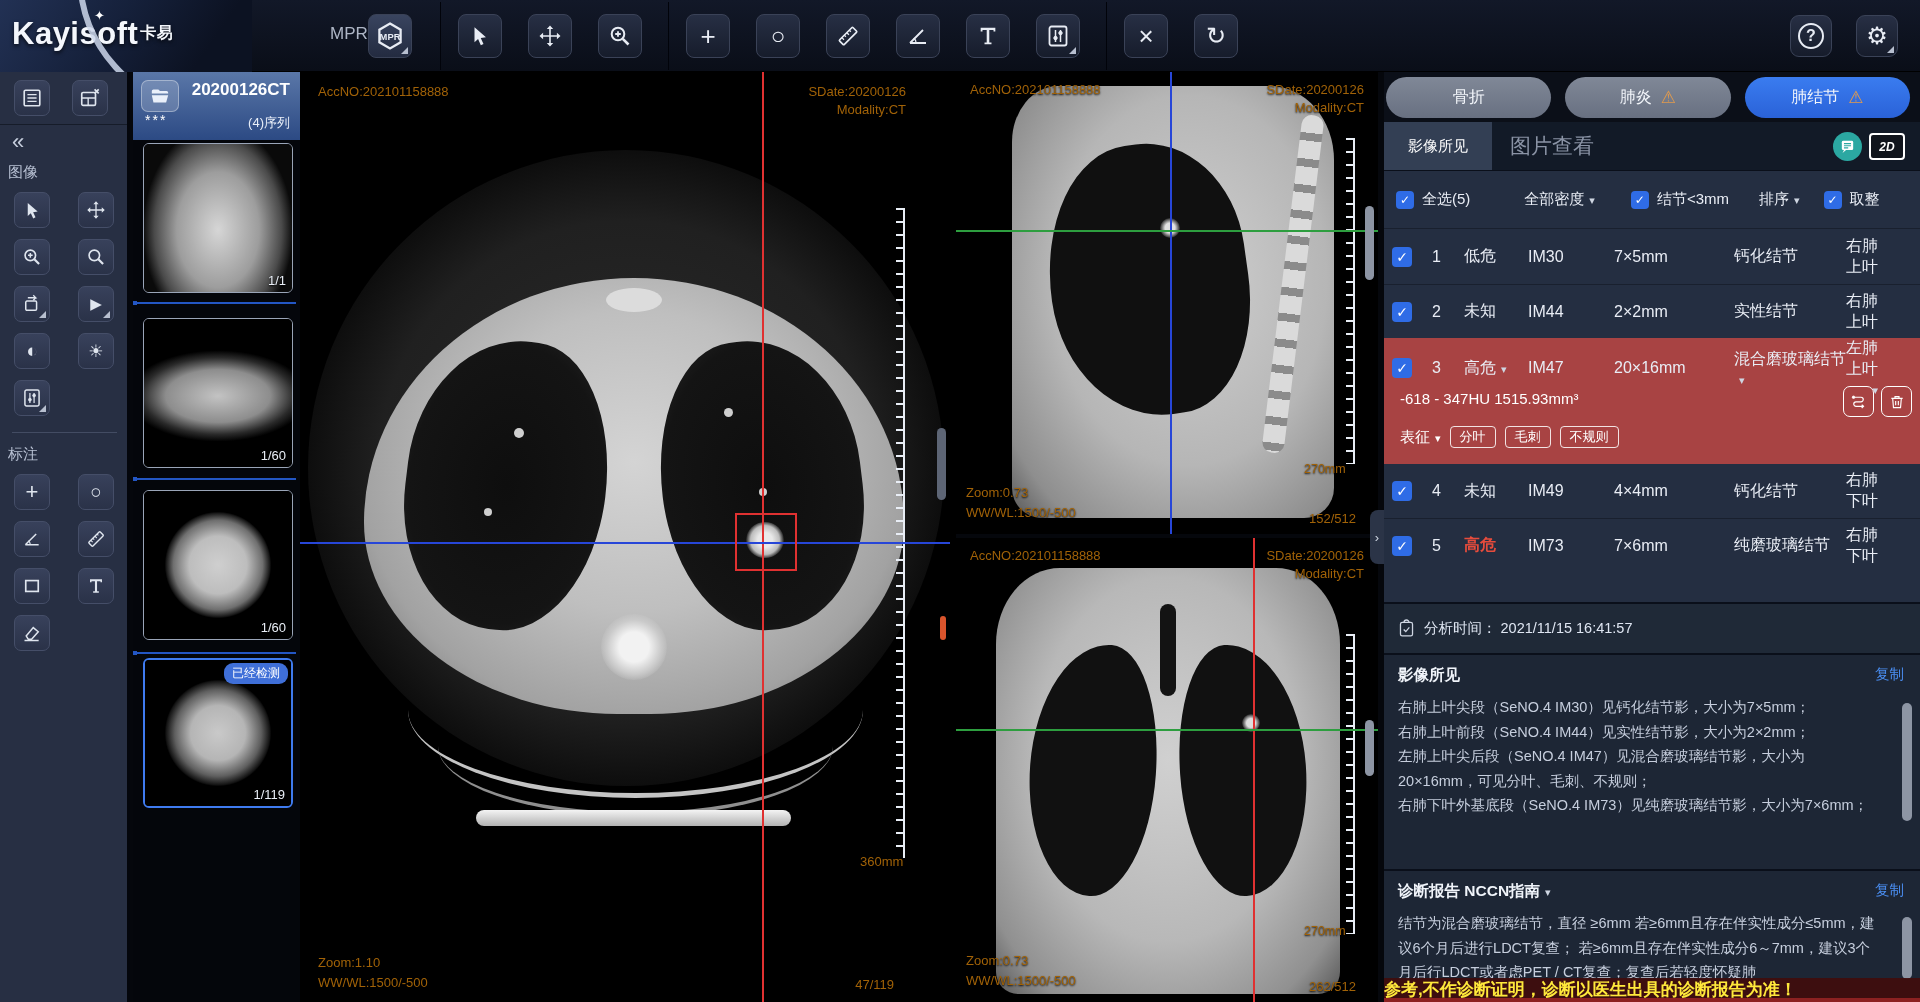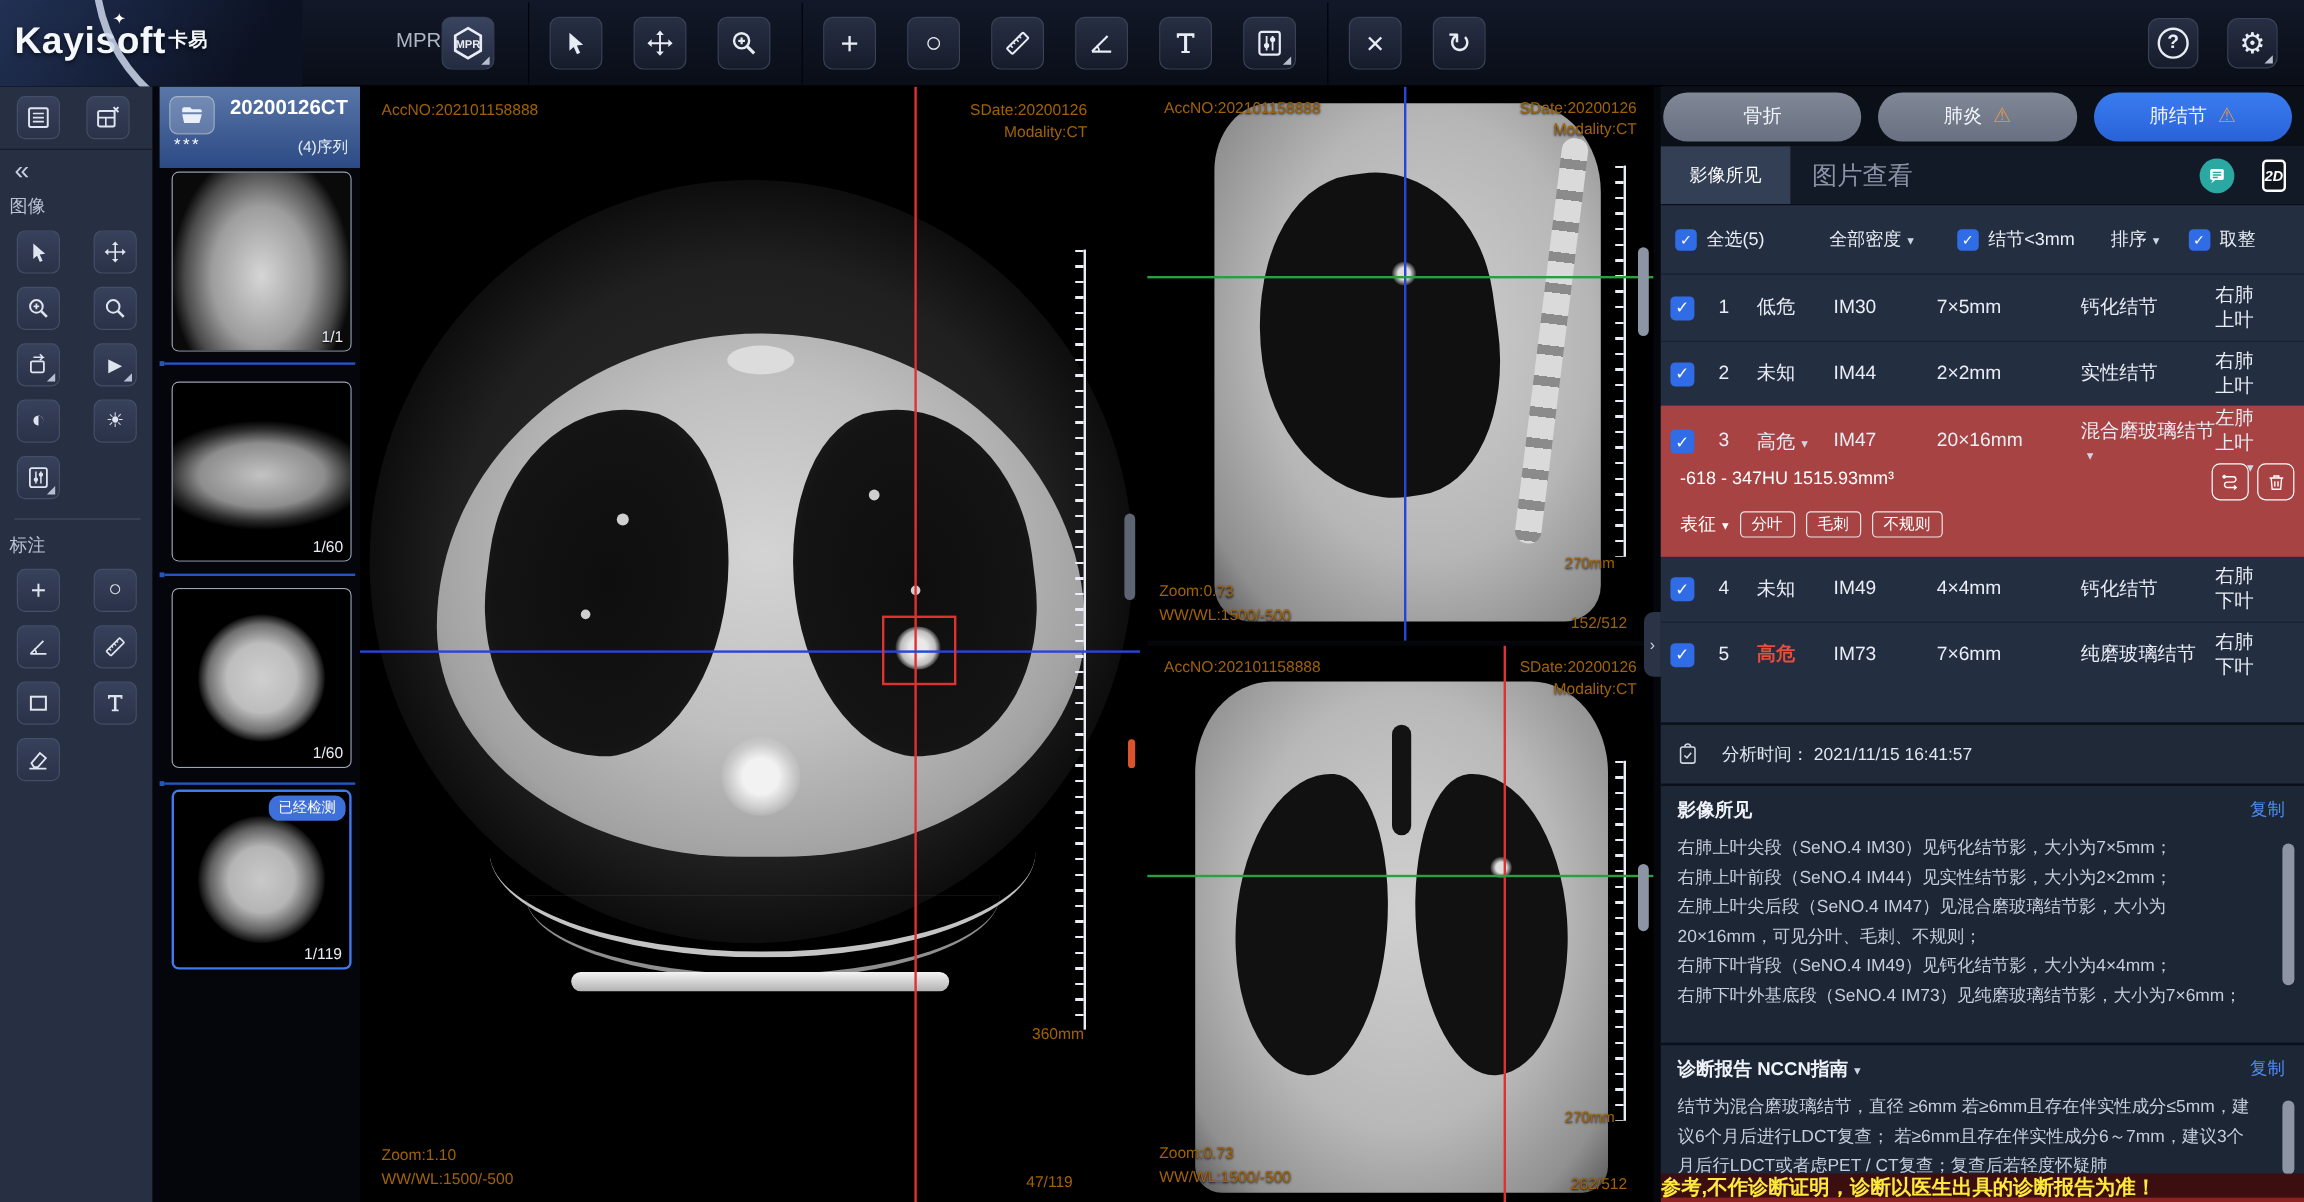--- a/index.html
+++ b/index.html
@@ -138,21 +138,21 @@
   .pill { flex:1; height:41px; border-radius:21px; display:flex; align-items:center; justify-content:center;
     gap:9px; font-size:16px; color:#f2f5fa; background:linear-gradient(180deg,#808897,#687081); cursor:pointer; }
   .pill.active { background:linear-gradient(180deg,#3a7cf0,#2a62d8); }
   .warn-icon { color:#e09a4e; font-size:17px; }
   .subtabs { position:absolute; left:0; right:0; top:50px; height:48px; background:#121a27; display:flex; align-items:center; }
   .vtab-active { width:108px; height:48px; background:#333f54; display:flex; align-items:center; justify-content:center;
     font-size:15px; color:#fff; cursor:pointer; }
   .vtab { margin-left:18px; font-size:21px; color:#8a93a5; cursor:pointer; }
   .rp-icon-report { position:absolute; right:58px; top:10px; width:29px; height:29px; border-radius:50%;
     background:#2ba8a2; display:flex; align-items:center; justify-content:center; cursor:pointer; }
-  .rp-icon-2d { position:absolute; right:15px; top:11px; width:20px; height:27px; border:2px solid #fff; border-radius:4px;
+  .rp-icon-2d { position:absolute; right:15px; top:11px; width:36px; height:27px; border:2px solid #fff; border-radius:4px;
     font-size:12px; font-weight:bold; font-style:italic; display:flex; align-items:center; justify-content:center;
     color:#fff; background:#10141c; cursor:pointer; }
   .filters { position:absolute; left:0; right:0; top:98px; height:58px; background:#242e41; border-top:1px solid #0a0f1a;
     display:flex; align-items:center; font-size:15px; color:#e9edf5; padding-left:12px; }
   .cb { width:20px; height:20px; border-radius:4px; background:#2f6ce6; color:#fff; font-size:14px;
     display:inline-flex; align-items:center; justify-content:center; flex:none; cursor:pointer; }
   .cb.sm { width:18px; height:18px; font-size:12px; }
   .caret { font-size:11px; color:#cfd6e2; margin-left:5px; }
   .ntable { position:absolute; left:0; right:0; top:156px; height:374px; background:#242e41; }
   .nrow { position:absolute; left:0; right:0; height:56px; display:grid;
@@ -162,21 +162,21 @@
   .risk-red { color:#e74c3c; font-weight:bold; }
   .nrow-exp { position:absolute; left:0; right:0; top:110px; height:126px; background:#a84343; cursor:pointer; }
   .nrow-exp .nrow { border-top:none; background:transparent; top:0; }
   .hu-line { position:absolute; left:16px; top:52px; font-size:15px; color:#fff; }
   .exp-btn { position:absolute; top:48px; width:31px; height:31px; border:1.5px solid #fff; border-radius:7px;
     display:flex; align-items:center; justify-content:center; cursor:pointer; }
   .tags-line { position:absolute; left:16px; top:88px; display:flex; align-items:center; gap:9px; font-size:15px; color:#fff; }
   .tag { border:1px solid rgba(255,255,255,.85); border-radius:4px; padding:1px 9px; font-size:13px; }
   .analysis { position:absolute; left:0; right:0; top:530px; height:53px; background:#1f2937;
     border-top:2px solid #0a0f1a; border-bottom:2px solid #0a0f1a;
-    display:flex; align-items:center; gap:20px; padding-left:14px; font-size:14.5px; color:#dfe6f2; }
+    display:flex; align-items:center; gap:9px; padding-left:14px; font-size:14.5px; color:#dfe6f2; }
   .sec { position:absolute; left:0; right:0; background:#1d2635; }
   .sec-title { position:absolute; left:14px; top:10px; font-size:15.5px; font-weight:bold; color:#f0f4fa; }
   .copy-link { position:absolute; right:16px; top:10px; font-size:14.5px; color:#4a8df0; cursor:pointer; }
   .sec-body { position:absolute; left:14px; right:44px; top:40px; bottom:3px; font-size:14.5px;
     line-height:24.5px; color:#c6cedd; overflow:hidden; }
   .rp-sthumb { position:absolute; right:8px; width:10px; border-radius:5px; background:#8d95a4; }
   .disclaimer { position:absolute; left:0; right:0; top:107px; height:23px; background:rgba(64,13,13,.93);
     color:#ffe93b; font-size:17px; font-weight:bold; line-height:23px; white-space:nowrap; overflow:hidden; z-index:5; }
   .redline { position:absolute; left:0; right:0; bottom:0; height:4px; background:#8c2121; z-index:6; }
   svg { display:block; }
@@ -622,21 +622,20 @@
       <span>分析时间： 2021/11/15 16:41:57</span>
     </div>
 
     <div class="sec" style="top:583px;height:214px">
       <div class="sec-title">影像所见</div>
       <div class="copy-link">复制</div>
       <div class="sec-body">
         <div>右肺上叶尖段（SeNO.4 IM30）见钙化结节影，大小为7×5mm；</div>
         <div>右肺上叶前段（SeNO.4 IM44）见实性结节影，大小为2×2mm；</div>
         <div>左肺上叶尖后段（SeNO.4 IM47）见混合磨玻璃结节影，大小为20×16mm，可见分叶、毛刺、不规则；</div>
-        <div>右肺下叶背段（SeNO.4 IM49）见钙化结节影，大小为4×4mm；</div>
         <div>右肺下叶外基底段（SeNO.4 IM73）见纯磨玻璃结节影，大小为7×6mm；</div>
       </div>
       <div class="rp-sthumb" style="top:48px;height:118px"></div>
     </div>
 
     <div class="sec" style="top:797px;height:133px;border-top:2px solid #0a0f1a;overflow:hidden">
       <div class="sec-title">
         <span>诊断报告 NCCN指南</span><span class="caret">▾</span>
       </div>
       <div class="copy-link">复制</div>

